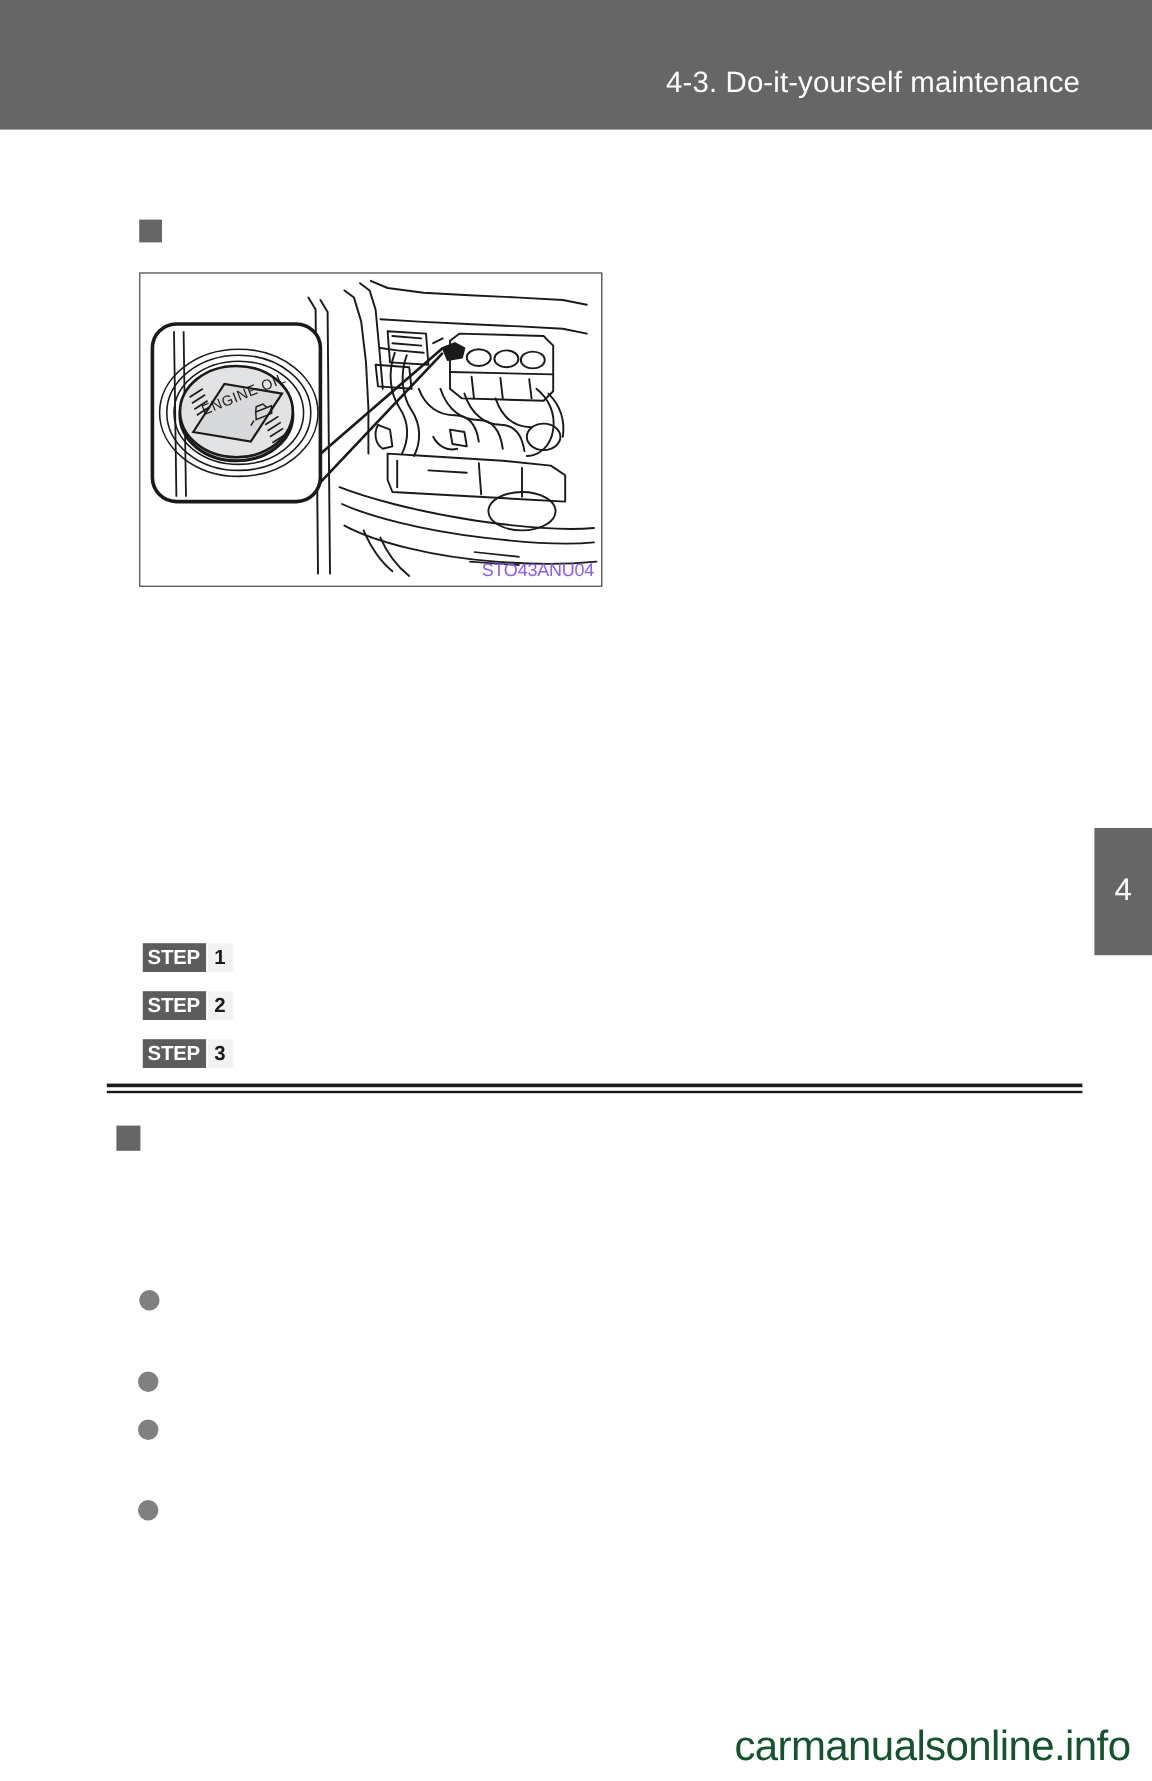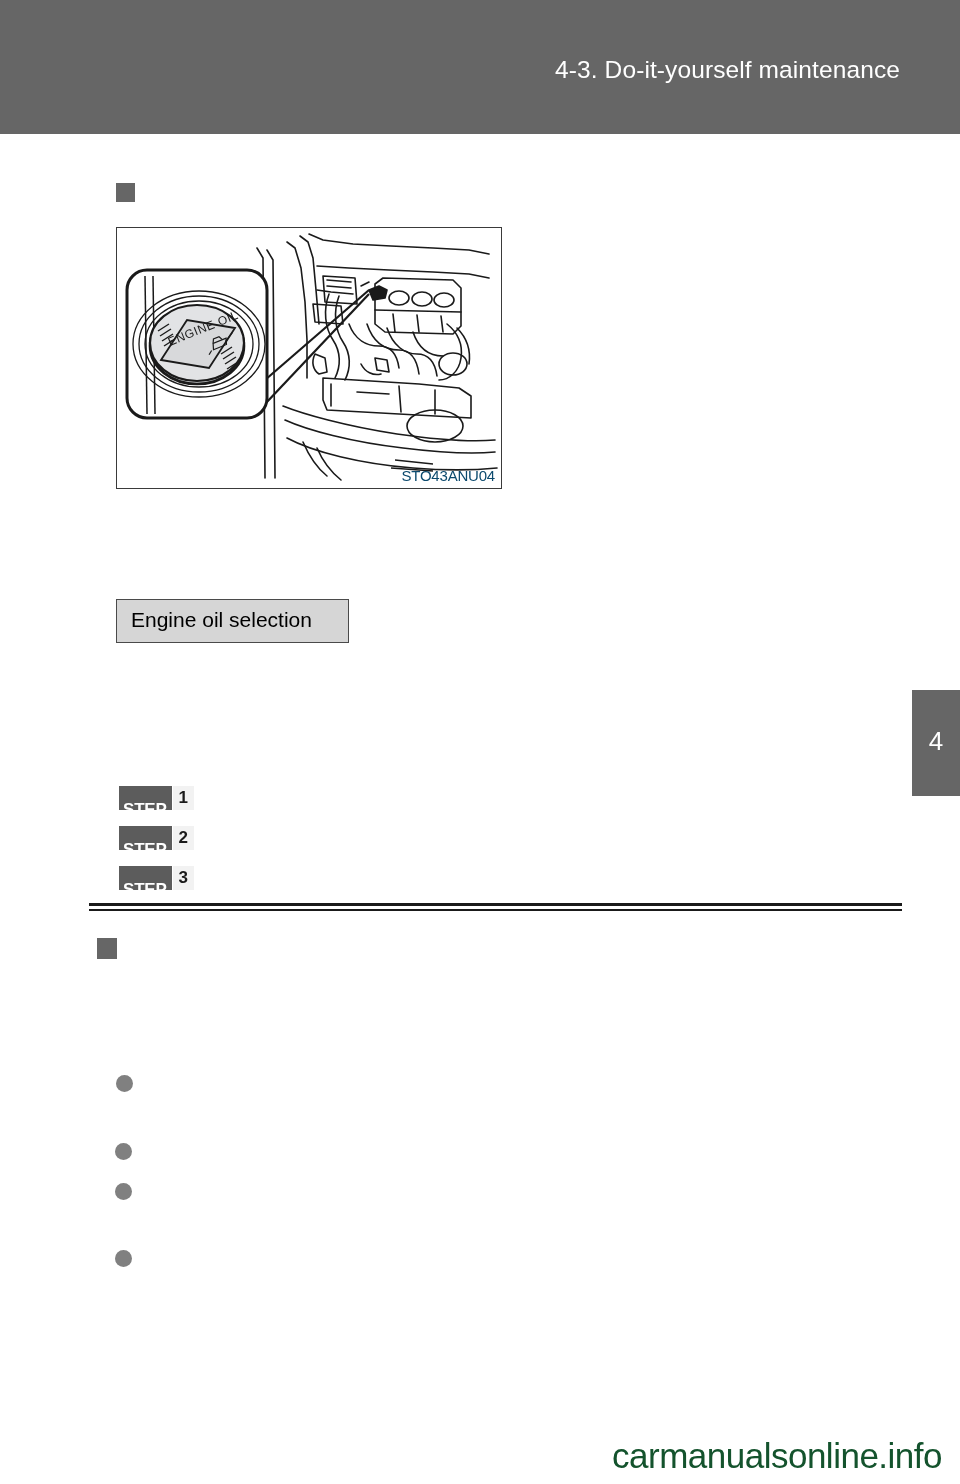--- a/index.html
+++ b/index.html
@@ -15,21 +15,21 @@
     font-family: "Liberation Sans", sans-serif;
     background: #ffffff;
   }
 
   
   .header-band {
     position: absolute;
     left: 0;
     top: 0;
     width: 960px;
-    height: 134px;
+    height: 108px;
     background: #666666;
   }
   .header-title {
     position: absolute;
     right: 60px;
     top: 56px;
     color: #ffffff;
     font-size: 24.5px;
     letter-spacing: 0.1px;
     white-space: nowrap;
@@ -57,21 +57,21 @@
     border: 1px solid #3a3a3a;
     box-sizing: border-box;
     overflow: hidden;
   }
   .figure-box svg { display: block; }
   .figure-caption {
     position: absolute;
     right: 6px;
     bottom: 4px;
     font-size: 15px;
-    color: #0c4a6e;
+    color: #8b5cf6;
     font-family: "Liberation Sans", sans-serif;
     letter-spacing: -0.2px;
   }
 
   
   .spec-table {
     position: absolute;
     left: 116px;
     top: 599px;
     width: 233px;
@@ -99,21 +99,21 @@
     margin-bottom: 14px;
     border: 1px solid #ffffff;
     box-sizing: content-box;
   }
   .step-word {
     background: #5c5c5c;
     color: #ffffff;
     font-size: 17px;
     font-weight: bold;
     line-height: 24px;
-    padding: 12px 5px 0 4px;
+    padding: 0 5px 0 4px;
     font-family: "Liberation Sans", sans-serif;
     letter-spacing: -0.2px;
   }
   .step-num {
     background: #f2f2f2;
     color: #1a1a1a;
     font-size: 17px;
     font-weight: bold;
     line-height: 24px;
     width: 22px;
@@ -297,23 +297,20 @@
     <g fill="none" stroke="#1a1a1a" stroke-width="1.4">
       <path d="M278 232 L316 236"></path>
       <path d="M274 240 L316 243"></path>
     </g>
   </svg>
   <div class="figure-caption">STO43ANU04</div>
 </div>
 
 <table class="spec-table">
   <tbody>
-    <tr>
-      <td>Engine oil selection</td>
-    </tr>
   </tbody>
 </table>
 
 <div class="steps">
   <div class="step-badge">
     <div class="step-word">STEP</div>
     <div class="step-num">1</div>
   </div>
   <div class="step-badge">
     <div class="step-word">STEP</div>

